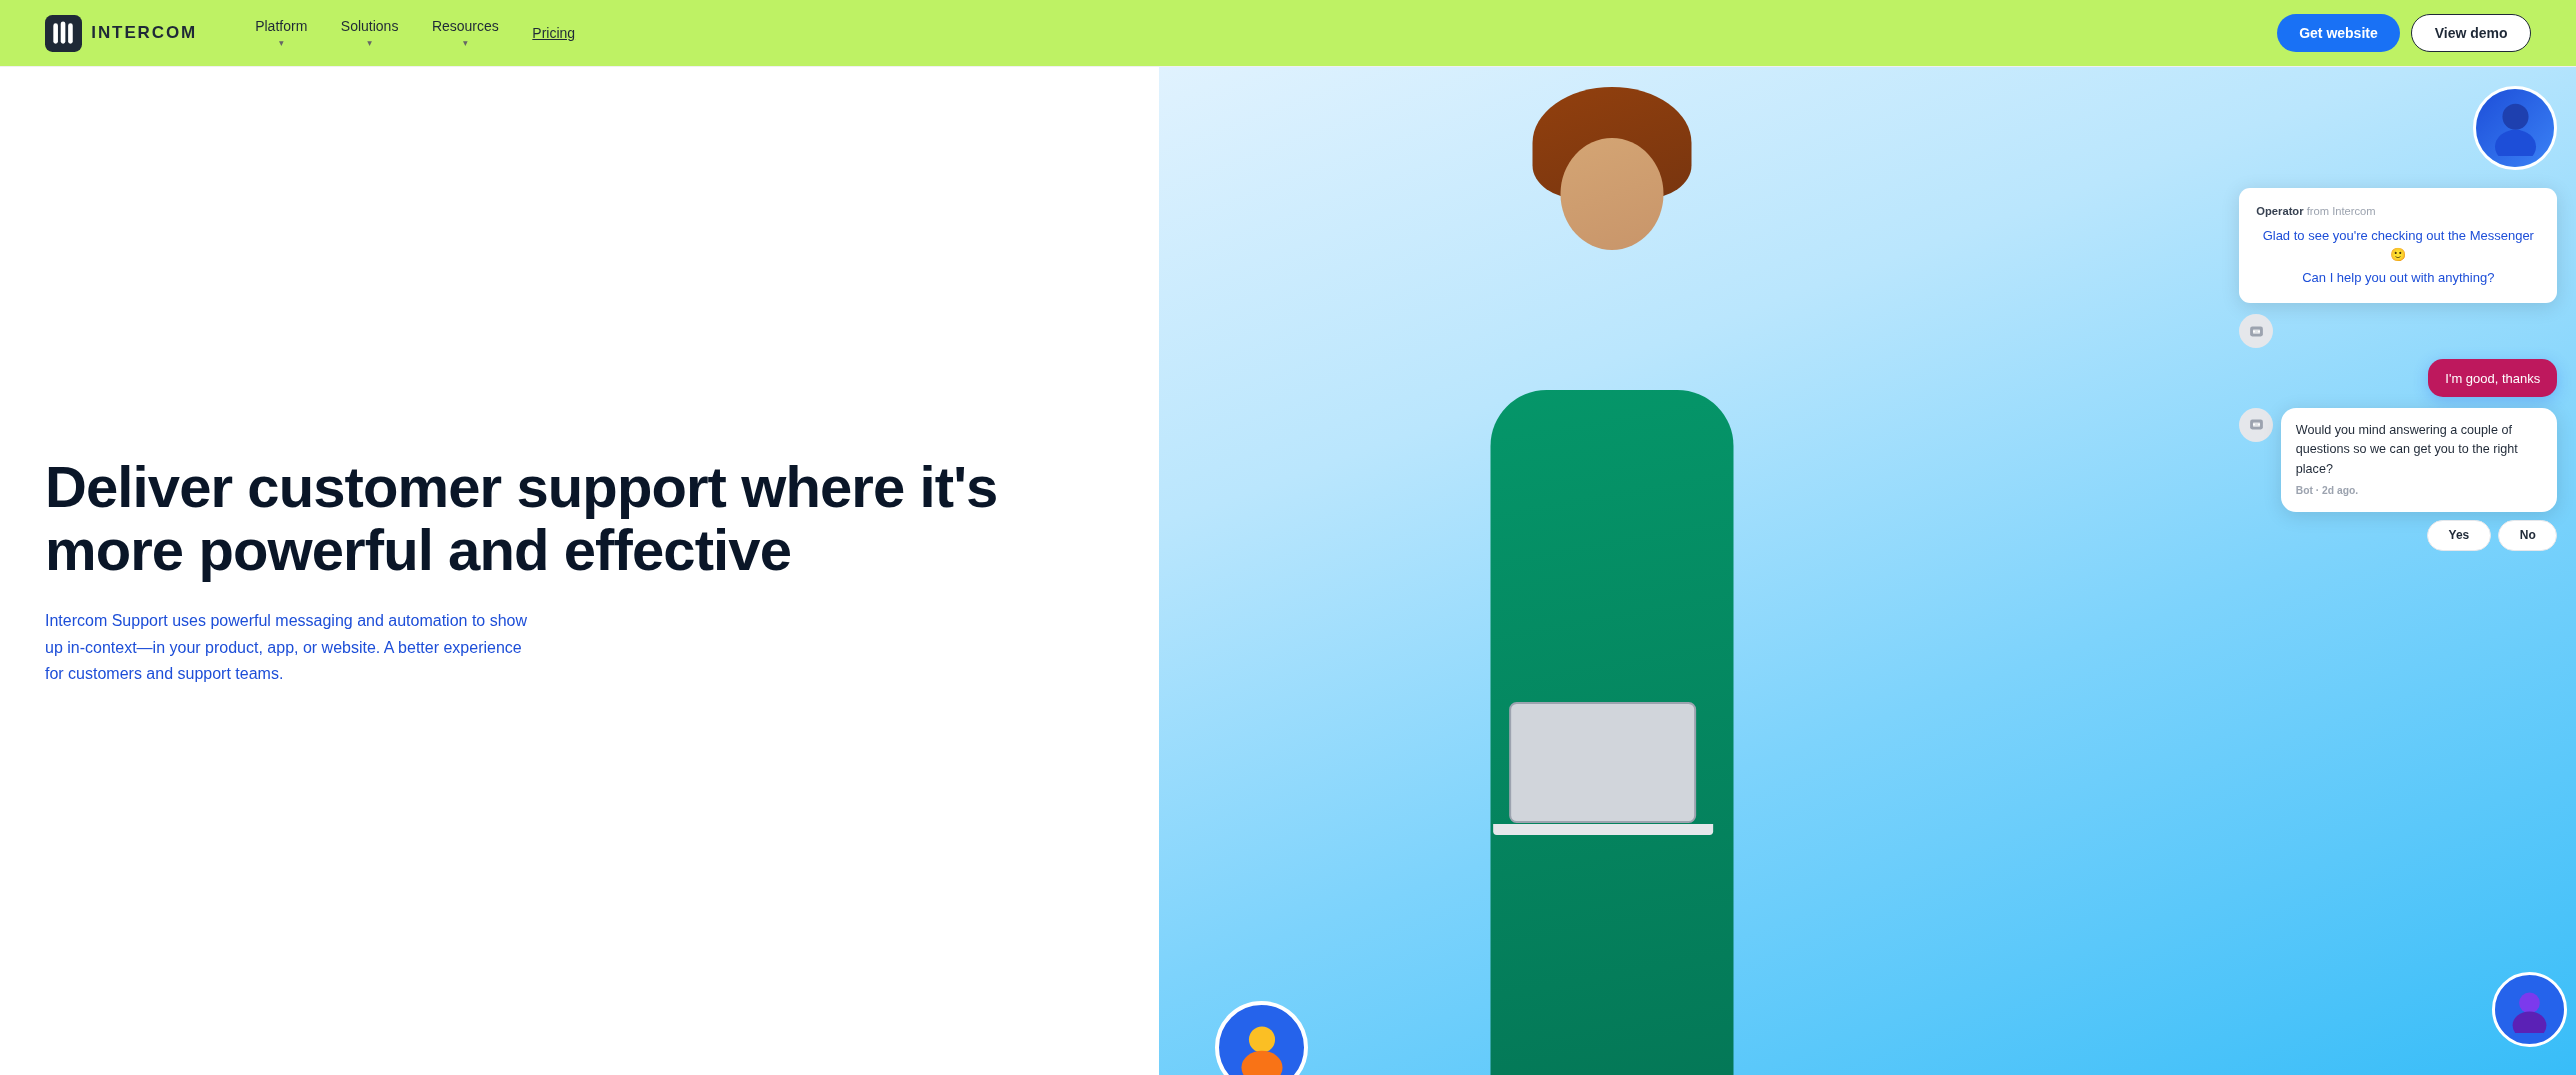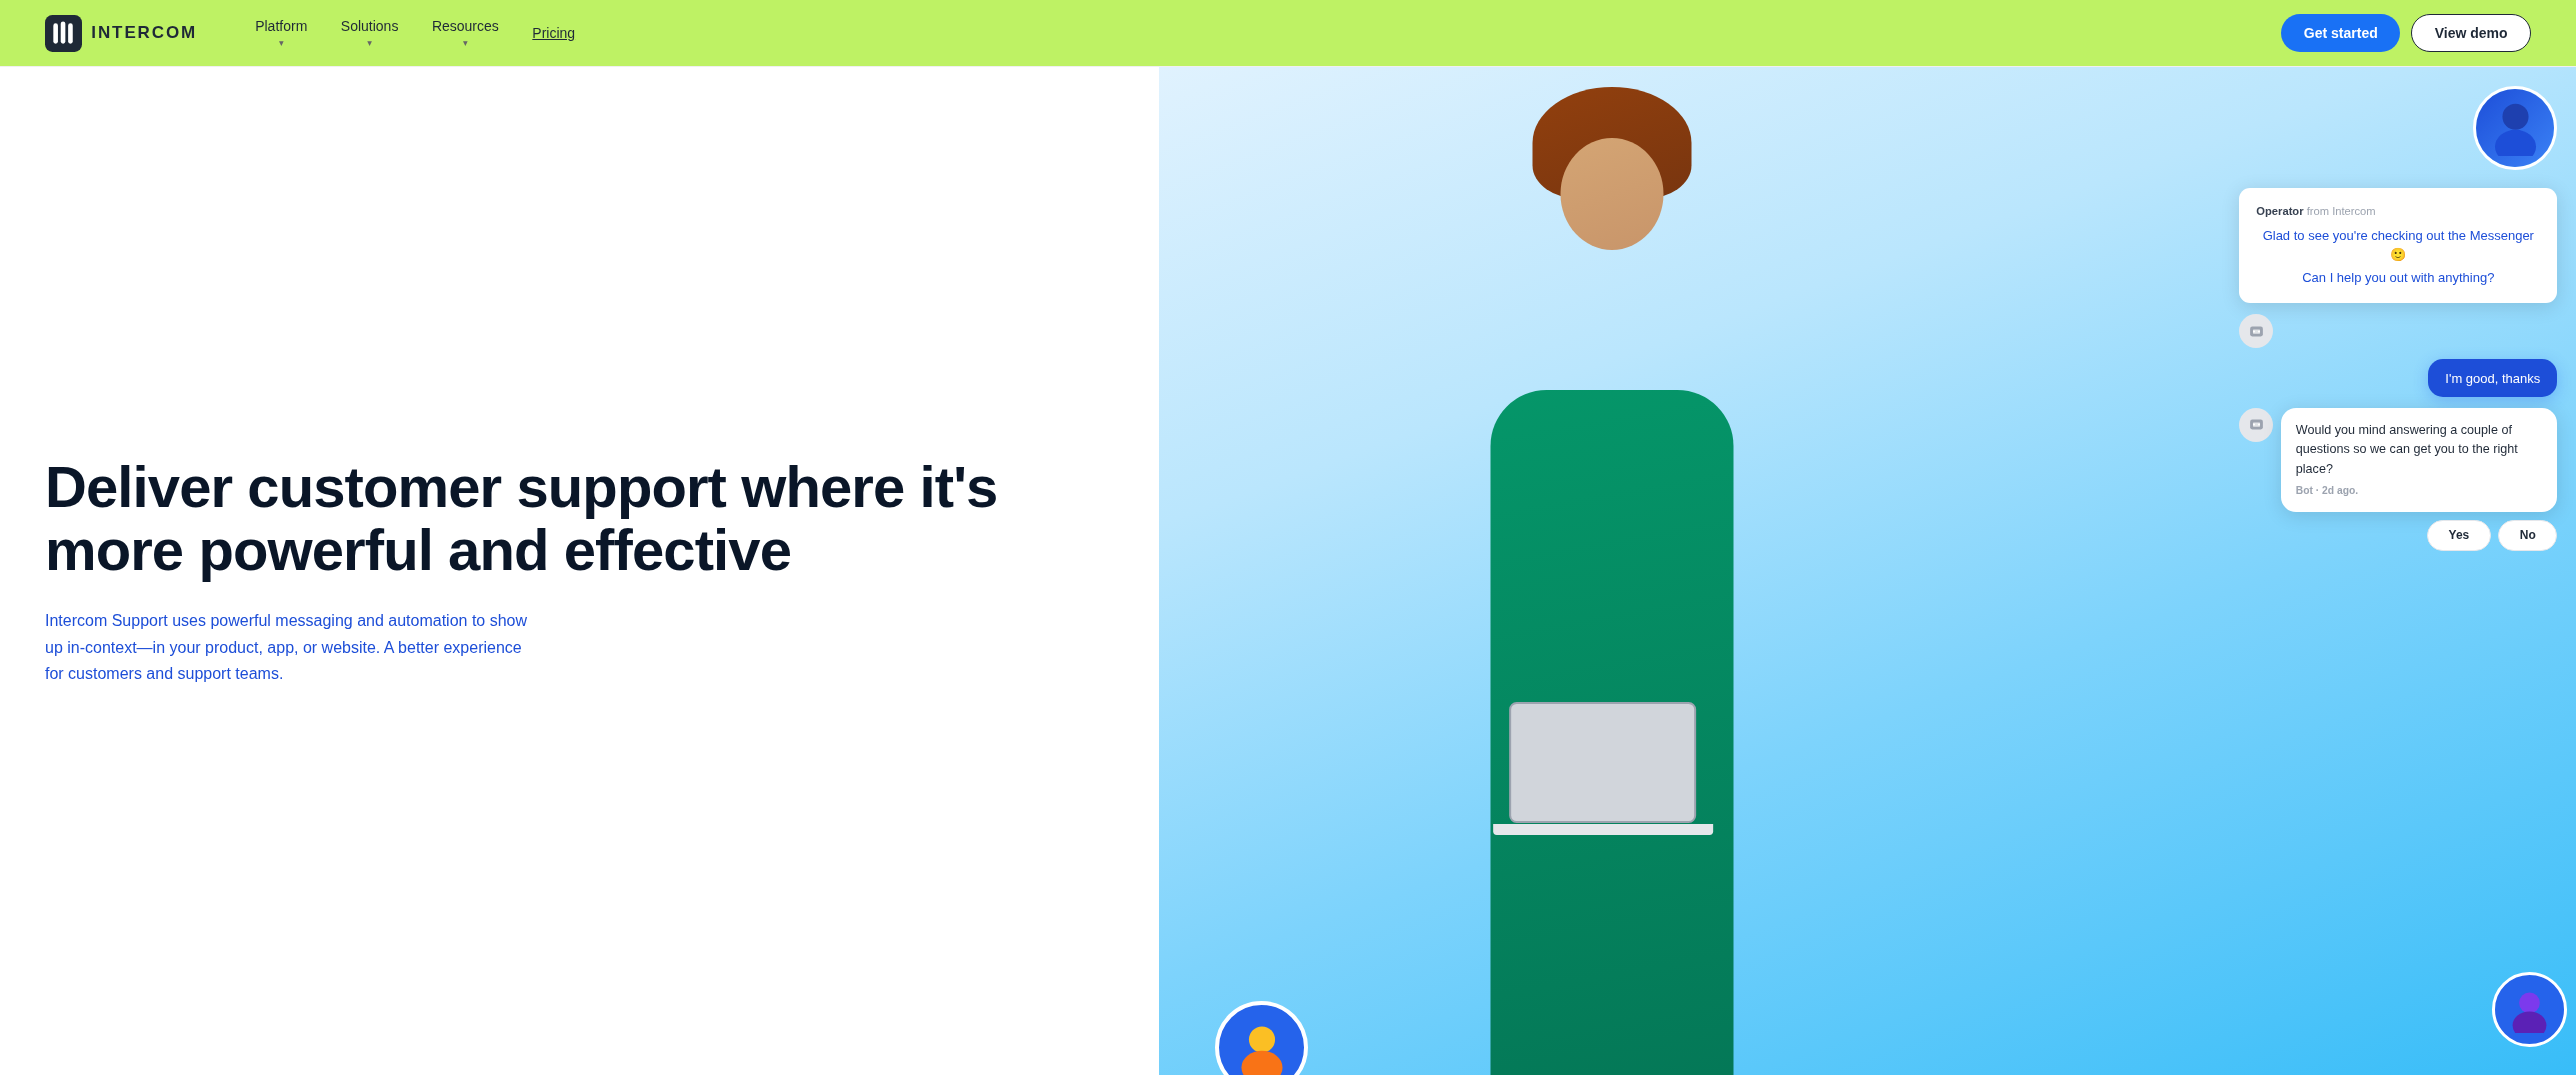--- a/index.html
+++ b/index.html
@@ -237,21 +237,21 @@
     }
 
     .bot-icon svg {
       width: 17px;
       height: 17px;
       fill: #6b7280;
     }
 
     
     .user-bubble {
-      background: #1d4ed8;
+      background: #be185d;
       color: #fff;
       border-radius: 15px;
       padding: 11.2px 17px;
       font-size: 13px;
       align-self: flex-end;
       max-width: 205px;
       margin-left: auto;
       box-shadow: 0 3.7px 15px rgba(37,99,235,0.3);
     }
 
@@ -443,21 +443,21 @@
       <span class="chevron">▾</span>
     </a>
     <a class="nav-item" href="#">
       <span>Resources</span>
       <span class="chevron">▾</span>
     </a>
     <a class="nav-pricing" href="#">Pricing</a>
   </div>
 
   <div class="nav-actions">
-    <button class="btn-get-started">Get started</button>
+    <button class="btn-get-started">Get website</button>
     <button class="btn-view-demo">View demo</button>
   </div>
 </nav>
 
 <section class="hero">
 
   <div class="hero-left">
     <h1 class="hero-headline">Deliver customer support where it's more powerful and effective</h1>
     <p class="hero-subtext">Intercom Support uses powerful messaging and automation to show up in-context—in your product, app, or website. A better experience for customers and support teams.</p>
   </div>

